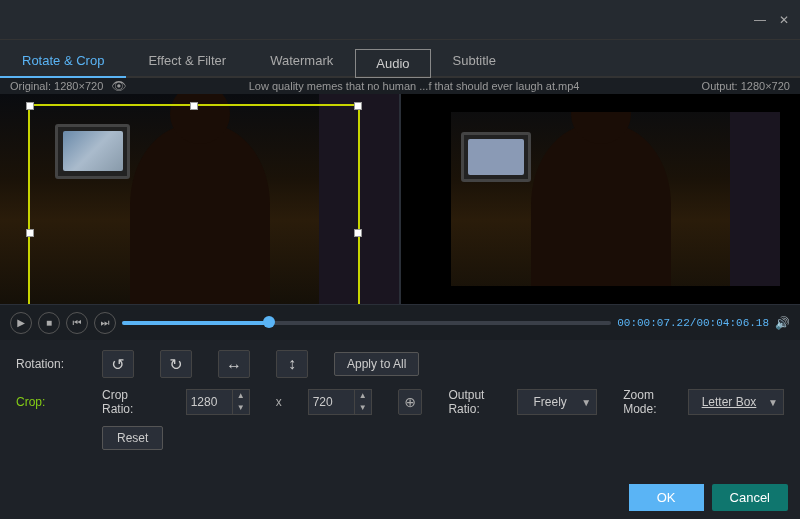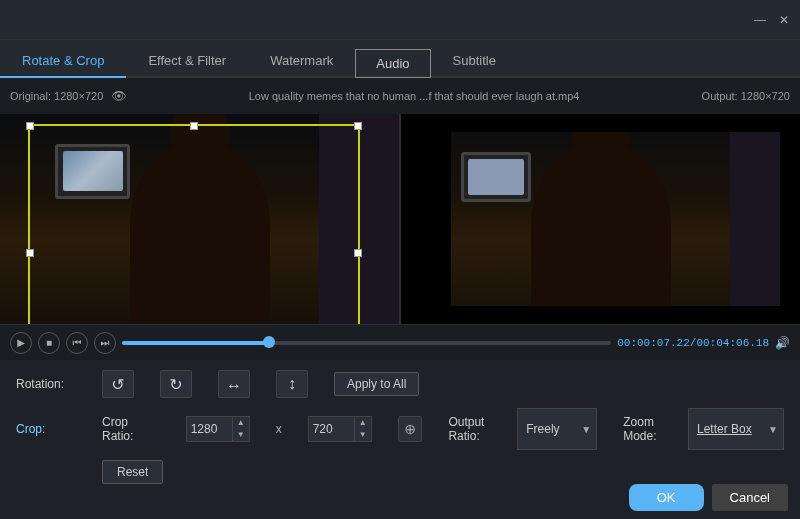--- a/index.html
+++ b/index.html
@@ -67,21 +67,21 @@
     .tab.audio-active {
       color: #ccc;
       border: 1px solid #888;
       background: transparent;
       padding: 6px 20px;
       margin-bottom: -2px;
     }
 
     
     .info-bar {
-      height: 36px;
+      height: 16px;
       background: #1a1e23;
       display: flex;
       align-items: center;
       justify-content: space-between;
       padding: 0 10px;
       font-size: 11px;
       color: #999;
     }
     .info-left {
       display: flex;
@@ -232,21 +232,21 @@
     .apply-all-btn {
       padding: 4px 12px;
       background: #2a2f38;
       border: 1px solid #555;
       color: #ccc;
       cursor: pointer;
       border-radius: 2px;
       font-size: 12px;
     }
     .crop-label {
-      color: #7dd3fc;
+      color: #84cc16;
       font-size: 12px;
       min-width: 60px;
     }
     .crop-sublabel {
       color: #ccc;
       font-size: 12px;
     }
     .number-input-wrap {
       display: flex;
       align-items: center;
@@ -311,24 +311,25 @@
     .select-wrap {
       position: relative;
     }
     .dropdown-select {
       appearance: none;
       background: #2a2f38;
       border: 1px solid #444;
       color: #ccc;
       font-size: 12px;
       padding: 3px 22px 3px 8px;
-      height: 42px;
+      height: 26px;
       cursor: pointer;
       outline: none;
       min-width: 80px;
+      text-align: center;
     }
     .dropdown-arrow {
       position: absolute;
       right: 6px;
       top: 50%;
       transform: translateY(-50%);
       color: #aaa;
       font-size: 10px;
       pointer-events: none;
     }
@@ -350,26 +351,26 @@
       padding: 8px 12px;
       display: flex;
       gap: 8px;
     }
     .ok-btn {
       padding: 6px 28px;
       background: #5ab4f5;
       border: none;
       color: #fff;
       cursor: pointer;
-      border-radius: 8px;
+      border-radius: 0;
       font-size: 13px;
     }
     .cancel-btn {
       padding: 6px 18px;
-      background: #404040;
+      background: #0f766e;
       border: none;
       color: #fff;
       cursor: pointer;
       border-radius: 2px;
       font-size: 13px;
     }
 
     
     .left-video-mock {
       width: 100%;

